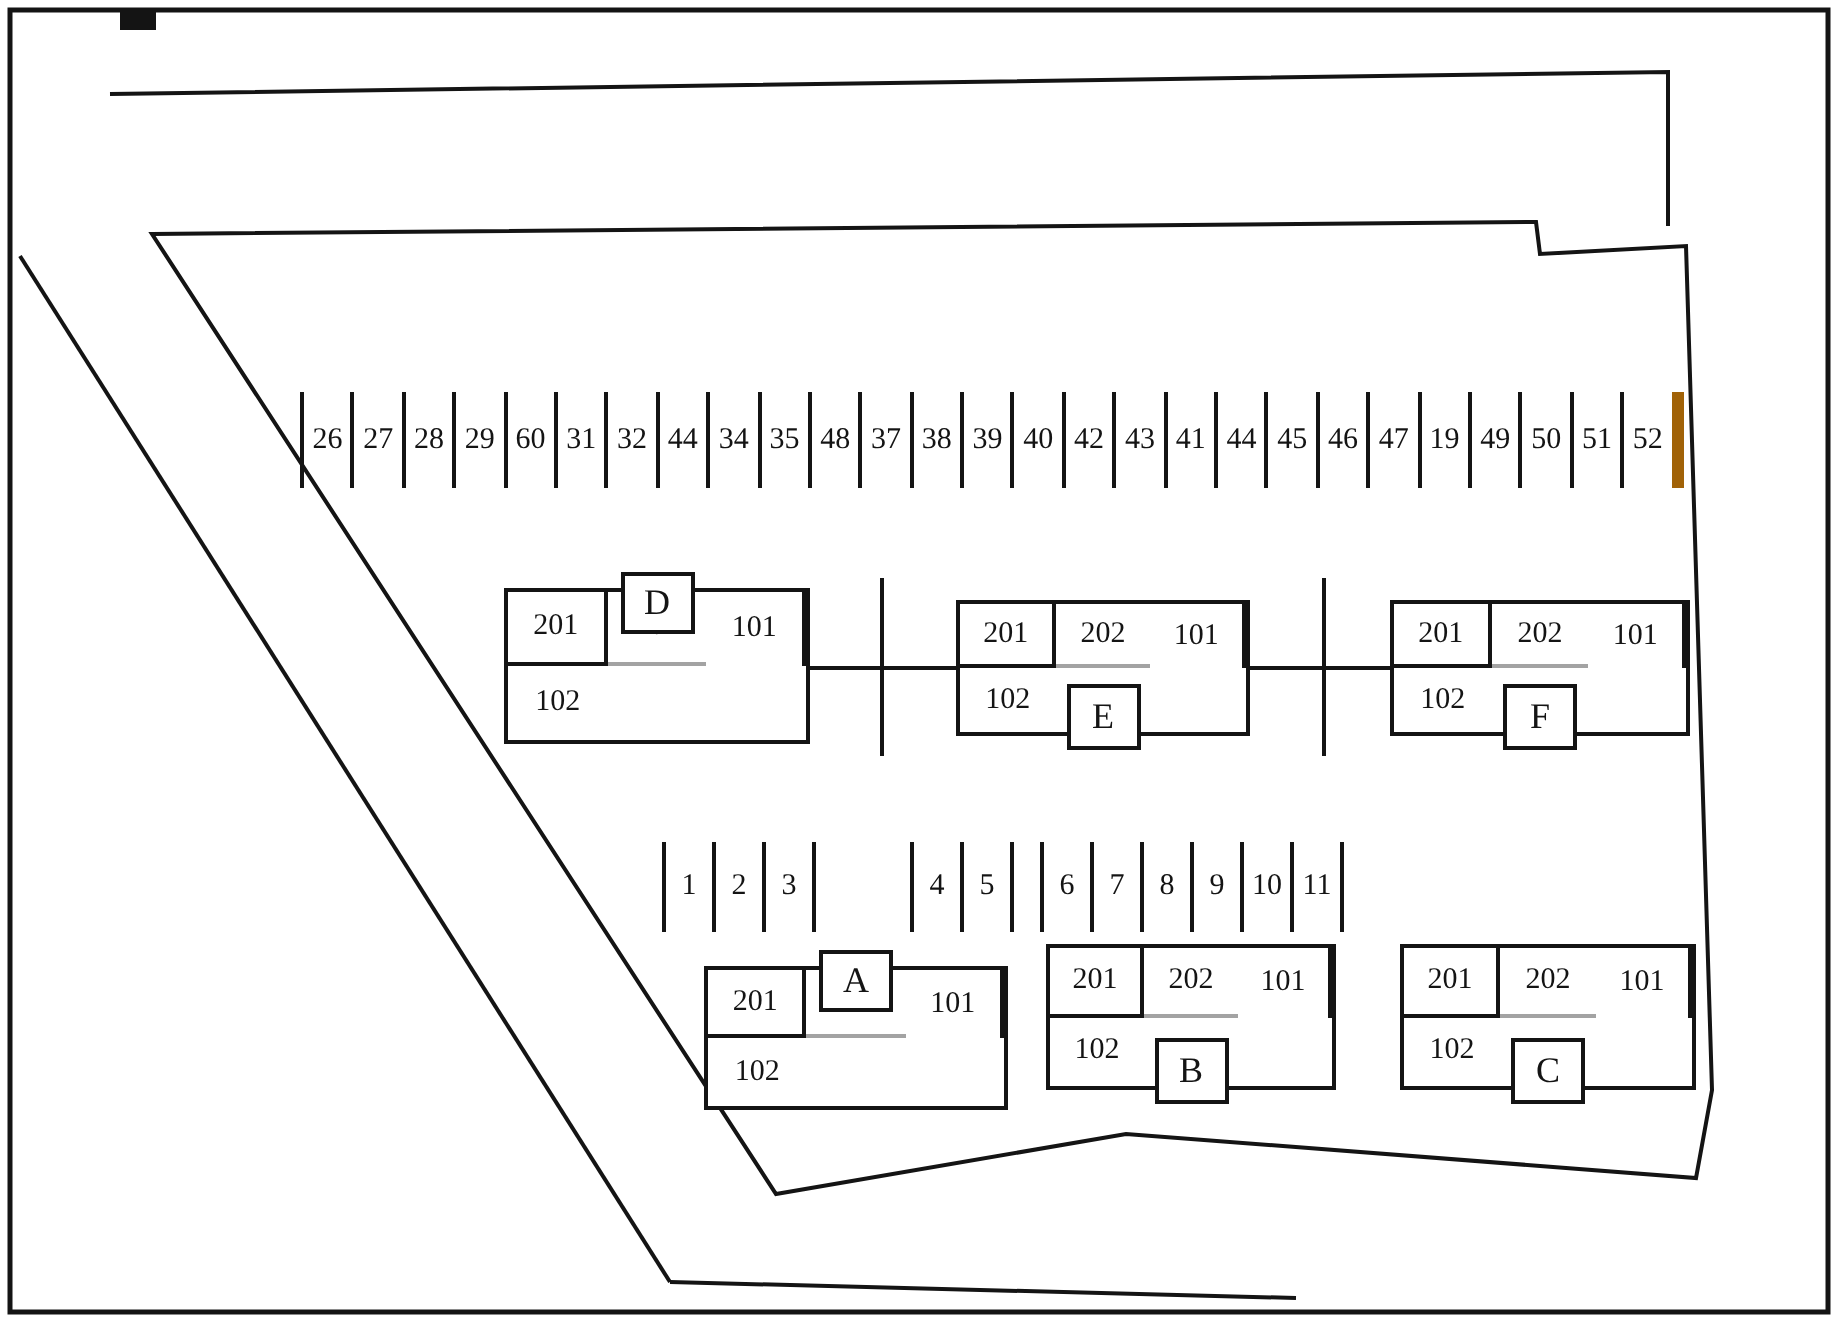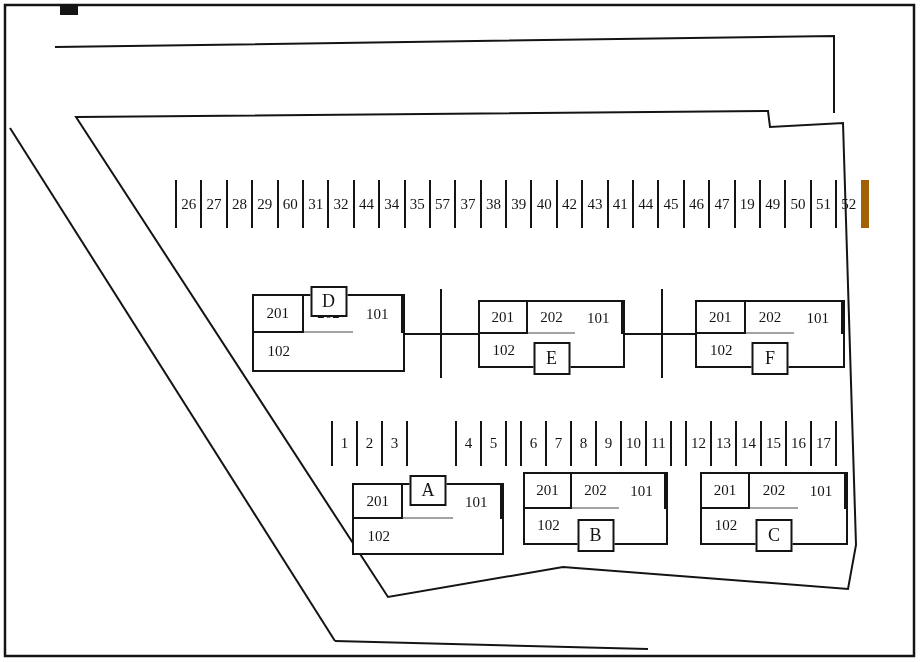--- a/index.html
+++ b/index.html
@@ -4,23 +4,22 @@
 <style>
   html,body{margin:0;padding:0;background:#fff;}
   .stage{
     position:relative;width:920px;height:662px;background:#ffffff;overflow:hidden;
     font-family:"Liberation Serif","DejaVu Serif",serif;color:#141414;
   }
   .stage svg{position:absolute;top:0;left:0;}
 
   
   .parking-row-top{
-    position:absolute;left:150px;top:180px;height:48px;display:flex;
-    border-right:8px solid #a16207;
-    margin-left:25px;
+    position:absolute;left:150px;top:196px;height:48px;display:flex;
+    border-right:6px solid #a16207;
   }
   .parking-row-bottom{position:absolute;left:0;top:421px;width:920px;height:45px;}
   .pgroup{
     position:absolute;top:0;height:45px;display:flex;border-right:2px solid #141414;
   }
   .pcell{
     box-sizing:border-box;border-left:2px solid #141414;
     display:flex;align-items:center;justify-content:center;
     font-size:15px;line-height:1;
   }
@@ -78,21 +77,21 @@
       <div class="pcell">26</div>
       <div class="pcell">27</div>
       <div class="pcell">28</div>
       <div class="pcell">29</div>
       <div class="pcell">60</div>
       <div class="pcell">31</div>
       <div class="pcell">32</div>
       <div class="pcell">44</div>
       <div class="pcell">34</div>
       <div class="pcell">35</div>
-      <div class="pcell">57</div>
+      <div class="pcell">48</div>
       <div class="pcell">37</div>
       <div class="pcell">38</div>
       <div class="pcell">39</div>
       <div class="pcell">40</div>
       <div class="pcell">42</div>
       <div class="pcell">43</div>
       <div class="pcell">41</div>
       <div class="pcell">44</div>
       <div class="pcell">45</div>
       <div class="pcell">46</div>
@@ -114,28 +113,20 @@
         <div class="pcell">4</div>
         <div class="pcell">5</div>
       </div>
       <div class="pgroup" style="left: 520px;">
         <div class="pcell">6</div>
         <div class="pcell">7</div>
         <div class="pcell">8</div>
         <div class="pcell">9</div>
         <div class="pcell">10</div>
         <div class="pcell">11</div>
-      </div>
-      <div class="pgroup" style="left: 685px;">
-        <div class="pcell">12</div>
-        <div class="pcell">13</div>
-        <div class="pcell">14</div>
-        <div class="pcell">15</div>
-        <div class="pcell">16</div>
-        <div class="pcell">17</div>
       </div>
     </div>
 
   <div class="building b-D">
     <div class="cell tl">201</div>
     <div class="cell tr">202</div>
     <div class="cell bl">101</div>
     <div class="cell br">102</div>
     <div class="tab top">D</div>
   </div>

